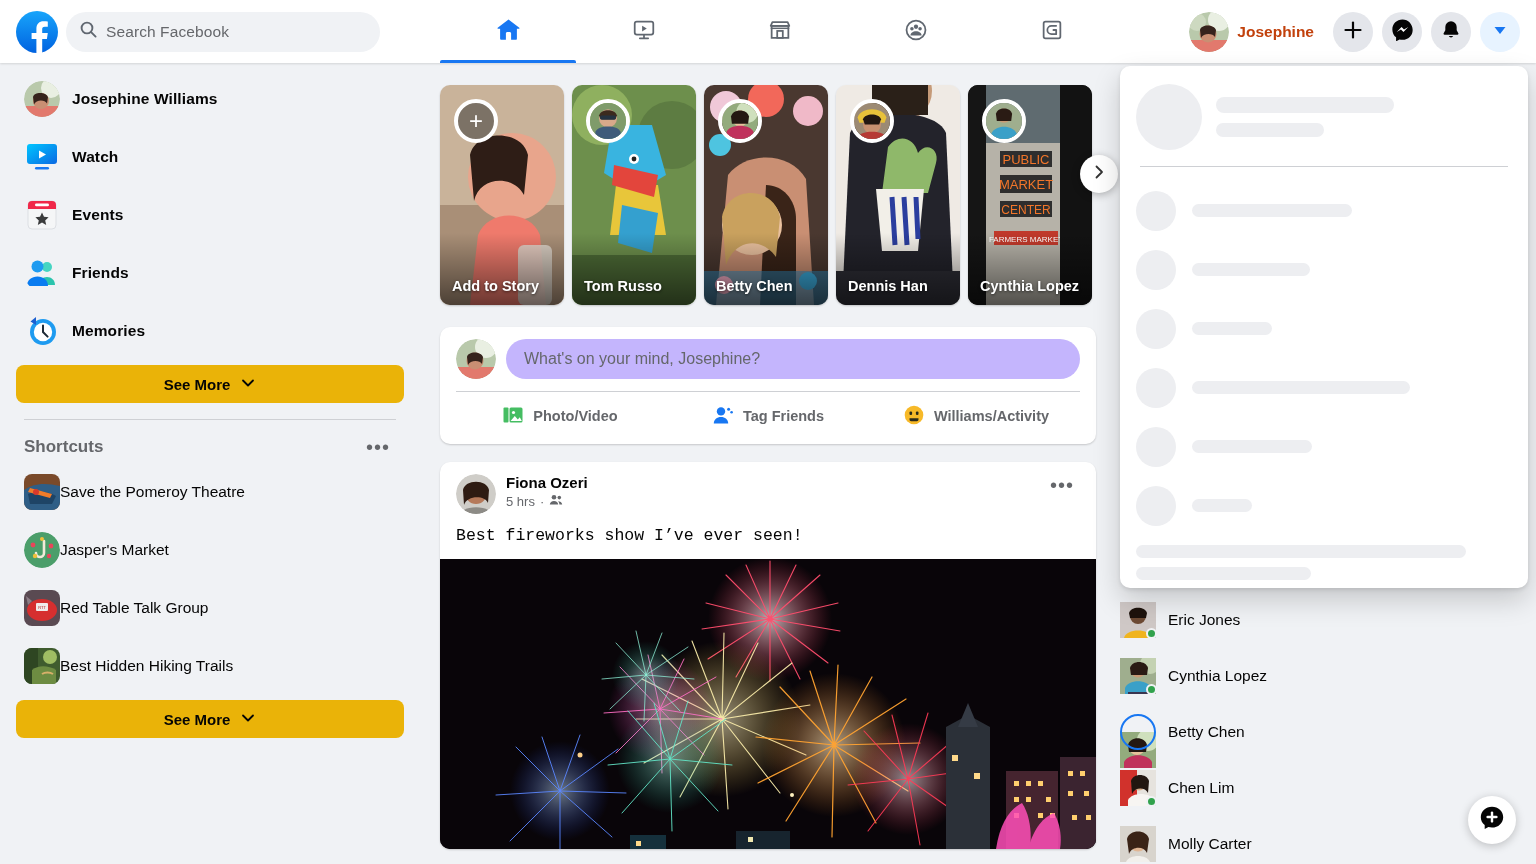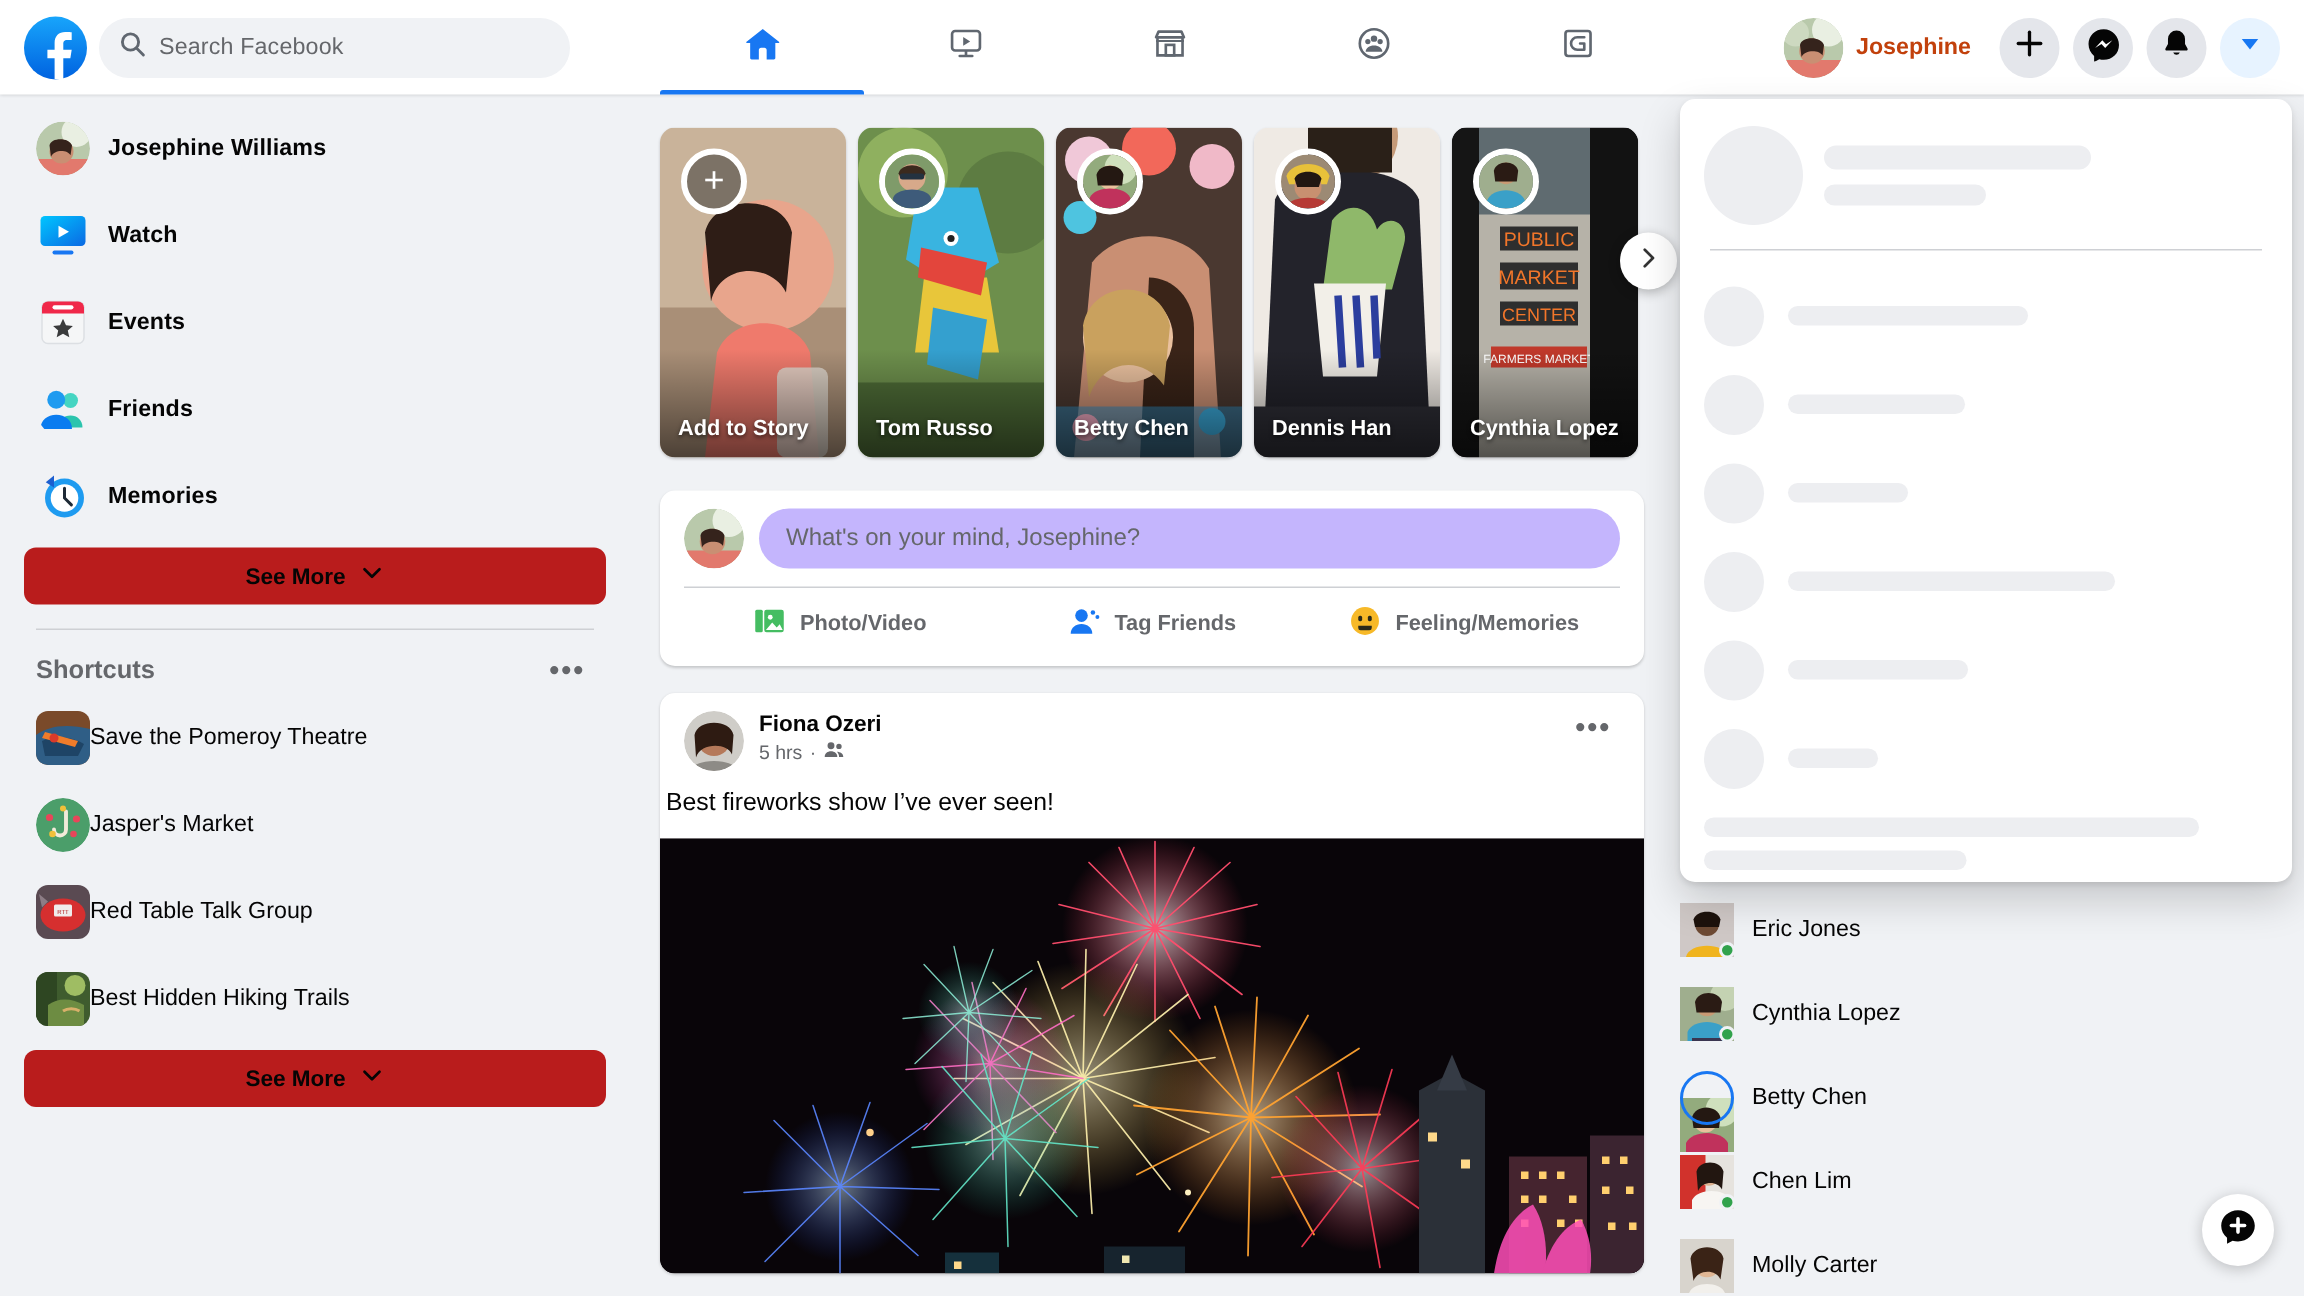--- a/index.html
+++ b/index.html
@@ -52,21 +52,21 @@
 
   
   .sidebar { position:absolute; left:0; top:63px; width:420px; height:801px;
      padding:12px 16px 0 16px; overflow:hidden;text-align:center; }
   .side-item { display:flex; align-items:center; gap:12px; height:48px;
      border-radius:8px; padding:0 8px; margin-bottom: 10px; cursor:pointer; }
   .side-item .sico { width:36px; height:36px; flex:none; border-radius:50%;
      overflow:hidden; display:flex; align-items:center; justify-content:center; }
   .side-item .sico.sq { border-radius:8px; }
   .side-item .lbl { font-size:15.5px; font-weight:600; color:#050505; letter-spacing:.1px;}
-  .see-more { height:38px; border-radius:8px; background:#b91c1c;
+  .see-more { height:38px; border-radius:8px; background:#eab308;
      display:flex; align-items:center; justify-content:center; gap:10px;
      font-size:15px; font-weight:600; cursor:pointer; margin-top:2px; }
   .hr { height:1px; background:#ced0d4; margin:16px 8px 12px 8px; }
   .sect-head { display:flex; align-items:center; justify-content:space-between;
      padding:0 8px; height:30px; margin-bottom:6px; }
   .sect-head .t { font-size:17px; font-weight:700; color:#65676b; }
   .dots { color:#65676b; font-size:20px; line-height:10px; letter-spacing:1px;
      cursor:pointer; padding:6px; }
   .short-item { display:flex; align-items:center; gap:0; height:48px;
      border-radius:8px; padding:0 8px; margin-bottom:10px; cursor:pointer; }
@@ -107,21 +107,21 @@
   .comp-act { flex:1; display:flex; align-items:center; justify-content:center;
      gap:9px; border-radius:8px; cursor:pointer; font-size:14.5px;
      font-weight:600; color:#65676b; }
 
   .post { margin-top:18px; overflow:hidden; }
   .post-head { display:flex; align-items:flex-start; padding:12px 16px 0 16px; }
   .post-head .av { width:40px; height:40px; border-radius:50%; overflow:hidden; flex:none;}
   .post-head .meta { margin-left:10px; flex:1; }
   .post-head .who { font-size:15px; font-weight:600; color:#050505; }
   .post-head .sub { font-size:13px; color:#65676b; display:flex; align-items:center; gap:5px; margin-top:2px;}
-  .post-text { padding:12px 16px 14px 4px; font-size:16.5px; color:#050505; }
+  .post-text { padding:12px 16px 14px 16px; font-size:16.5px; color:#050505;font-family:Liberation Mono, monospace; }
   .post-img { width:100%; height:290px; position:relative; overflow:hidden; background:#0a0408; }
 
   
   .rightcol { position:absolute; right:0; top:63px; width:440px; height:801px;
      padding:10px 16px 0 16px; overflow:hidden; }
   .contact { display:flex; align-items:center; gap:12px; height:56px;
      border-radius:8px; padding:0 8px; cursor:pointer; }
   .contact .cav { width:36px; height:36px; border-radius:50%; position:relative;
      overflow:visible; flex:none; }
   .contact .cav .pic { width:36px; height:36px; border-radius:50%; overflow:hidden; }
@@ -621,21 +621,21 @@
       </div>
       <div class="comp-act">
         <span>
           <svg width="22" height="22" viewBox="0 0 22 22">
               <circle cx="11" cy="11" r="9.3" fill="#f7b928"></circle>
               <rect x="6.5" y="7.5" width="2.6" height="3.6" rx="1.1" fill="#2b2a1a"></rect>
               <rect x="12.9" y="7.5" width="2.6" height="3.6" rx="1.1" fill="#2b2a1a"></rect>
               <path d="M6.5 14.2h9v1.4a1.6 1.6 0 0 1-1.6 1.6H8.1a1.6 1.6 0 0 1-1.6-1.6z" fill="#2b2a1a"></path>
             </svg>
         </span>
-        <span>Feeling/Memories</span>
+        <span>Williams/Activity</span>
       </div>
     </div>
   </div>
 
   <div class="card post">
     <div class="post-head">
       <div class="av">
         <svg class="img-fill" viewBox="0 0 40 40">
             <defs>
               <clipPath id="fo">

